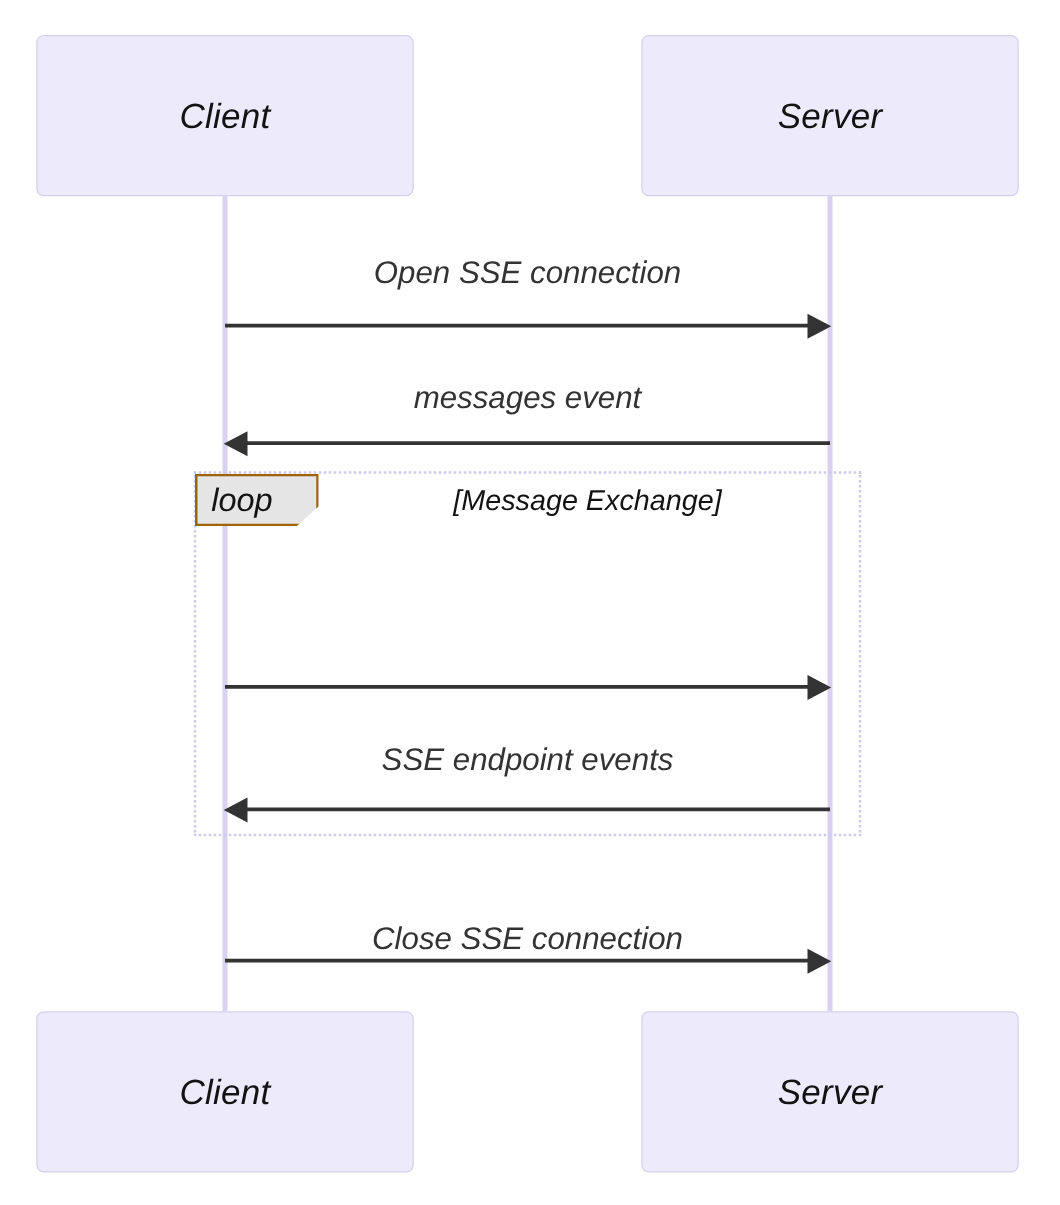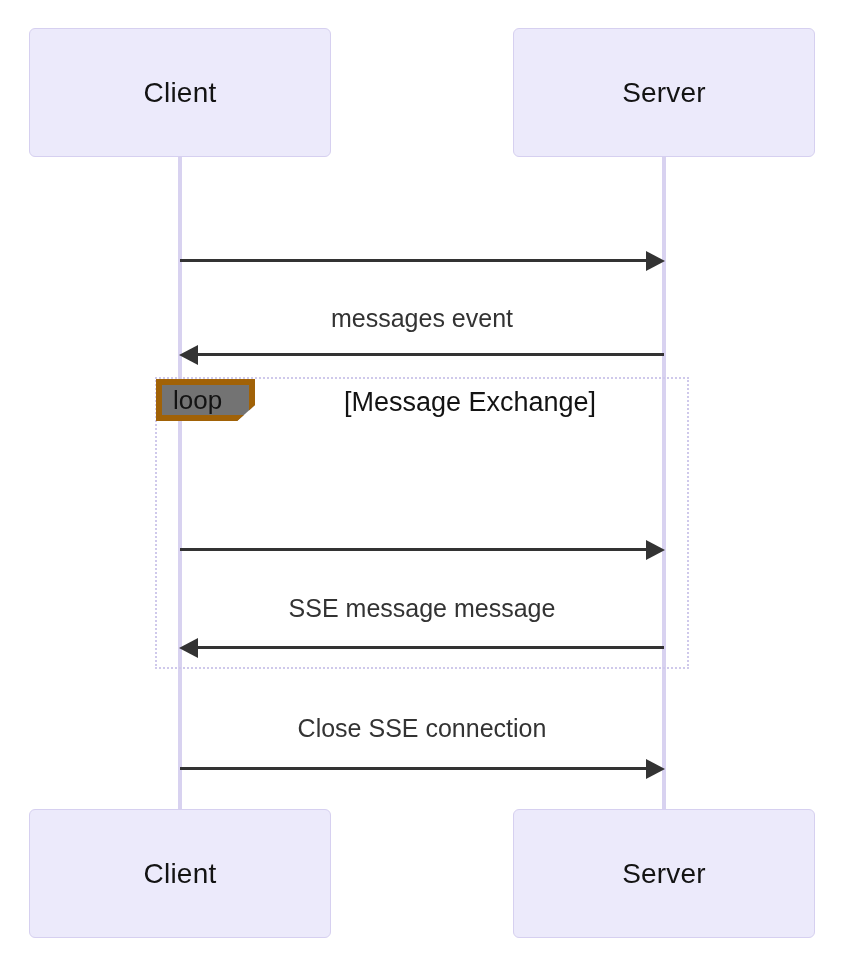--- a/index.html
+++ b/index.html
@@ -11,20 +11,21 @@
   body {
     font-family: "Liberation Sans", sans-serif;
     -webkit-font-smoothing: antialiased;
   }
   #diagram-root {
     position: relative;
     width: 848px;
     height: 964px;
     background: #ffffff;
     overflow: hidden;
+    font-style: italic;
   }
 
   
   .participant-box {
     position: absolute;
     box-sizing: border-box;
     background: #ECEAFB;
     border: 1.5px solid #D6D0F0;
     border-radius: 6px;
     display: flex;
@@ -68,42 +69,42 @@
     border: 2px dotted #CFC9EB;
     background: transparent;
     z-index: 2;
   }
   #loop-tag {
     position: absolute;
     left: 156px;
     top: 379px;
     width: 99px;
     height: 42px;
-    background: #737373;
-    border: 6px solid #a16207;
+    background: #e5e5e5;
+    border: 2px solid #a16207;
     box-sizing: border-box;
     z-index: 3;
     -webkit-clip-path: polygon(0 0, 100% 0, 100% 62%, 82% 100%, 0 100%);
     clip-path: polygon(0 0, 100% 0, 100% 62%, 82% 100%, 0 100%);
     display: flex;
     align-items: center;
   }
   #loop-tag-label {
     font-size: 26px;
     color: #131313;
     padding-left: 11px;
     line-height: 1;
   }
   #loop-title {
     position: absolute;
     left: 300px;
     top: 386px;
     width: 340px;
     text-align: center;
-    font-size: 27px;
+    font-size: 23px;
     color: #131313;
     z-index: 3;
     line-height: 1.25;
     white-space: nowrap;
   }
   .message-label {
     position: absolute;
     text-align: center;
     font-size: 25px;
     color: #333333;
@@ -149,21 +150,21 @@
 
   #msg-1-label { left: 180px; top: 303px; width: 484px; }
   #msg-1-arrow { left: 180px; top: 343px; width: 484px; }
 
   #msg-2-label { left: 180px; top: 493px; width: 484px; }
   #msg-2-arrow { left: 180px; top: 538px; width: 484px; }
 
   #msg-3-label { left: 180px; top: 593px; width: 484px; }
   #msg-3-arrow { left: 180px; top: 636px; width: 484px; }
 
-  #msg-4-label { left: 180px; top: 713px; width: 484px; }
+  #msg-4-label { left: 180px; top: 736px; width: 484px; }
   #msg-4-arrow { left: 180px; top: 757px; width: 484px; }
 </style>
 </head>
 <body>
 
 <div id="diagram-root">
 
   <div class="lifeline" id="lifeline-client"></div>
   <div class="lifeline" id="lifeline-server"></div>
 
@@ -173,37 +174,38 @@
   <div class="participant-box" id="participant-server-top">
     <span class="participant-label">Server</span>
   </div>
 
   <div id="loop-fragment"></div>
   <div id="loop-tag">
     <span id="loop-tag-label">loop</span>
   </div>
   <div id="loop-title">[Message Exchange]</div>
 
+  <div class="message-label" id="msg-0-label">Open SSE connection</div>
   <div class="message-arrow to-right" id="msg-0-arrow">
     <div class="shaft"></div>
     <div class="head"></div>
   </div>
 
   <div class="message-label" id="msg-1-label">messages event</div>
   <div class="message-arrow to-left" id="msg-1-arrow">
     <div class="shaft"></div>
     <div class="head"></div>
   </div>
 
   <div class="message-arrow to-right" id="msg-2-arrow">
     <div class="shaft"></div>
     <div class="head"></div>
   </div>
 
-  <div class="message-label" id="msg-3-label">SSE message message</div>
+  <div class="message-label" id="msg-3-label">SSE endpoint events</div>
   <div class="message-arrow to-left" id="msg-3-arrow">
     <div class="shaft"></div>
     <div class="head"></div>
   </div>
 
   <div class="message-label" id="msg-4-label">Close SSE connection</div>
   <div class="message-arrow to-right" id="msg-4-arrow">
     <div class="shaft"></div>
     <div class="head"></div>
   </div>

